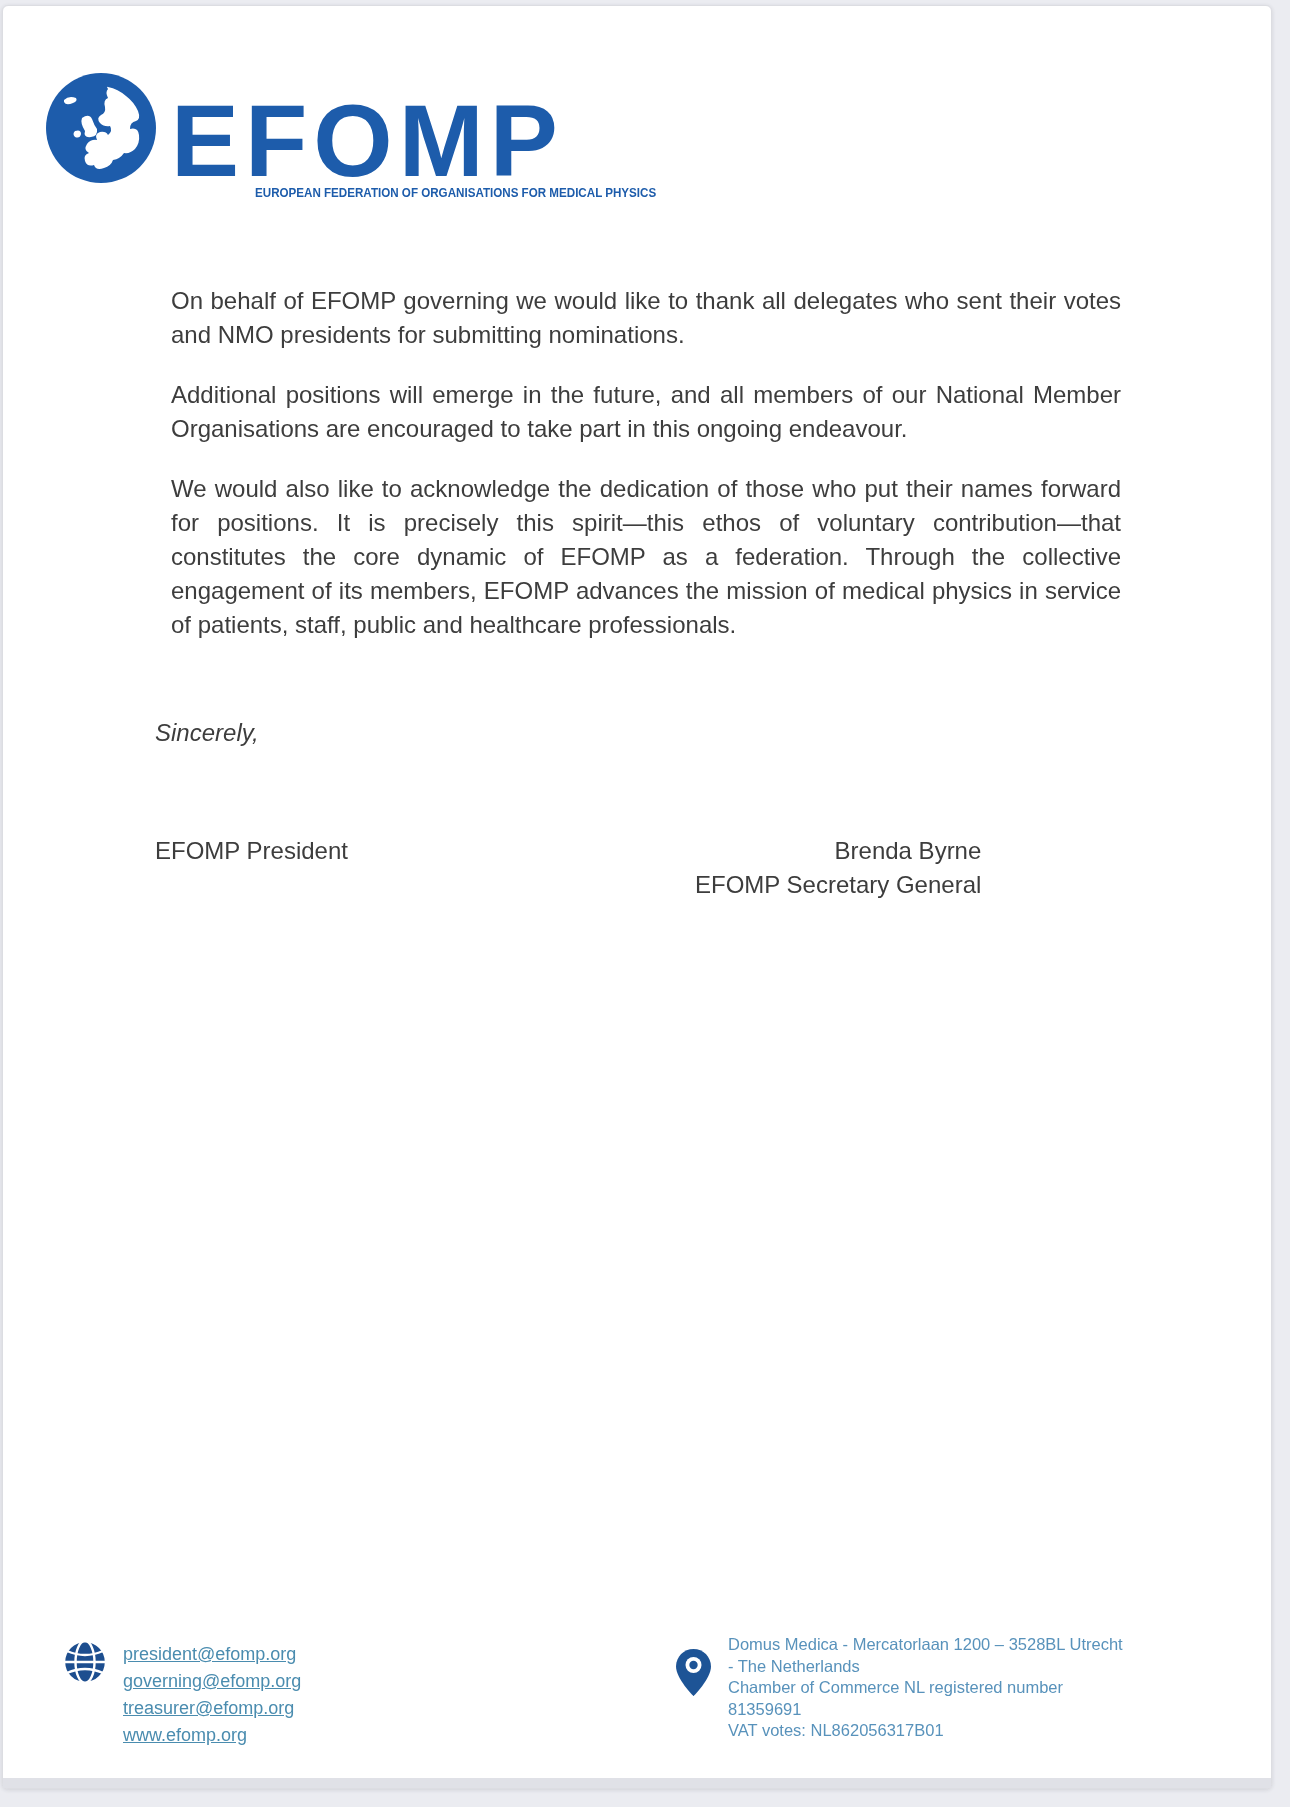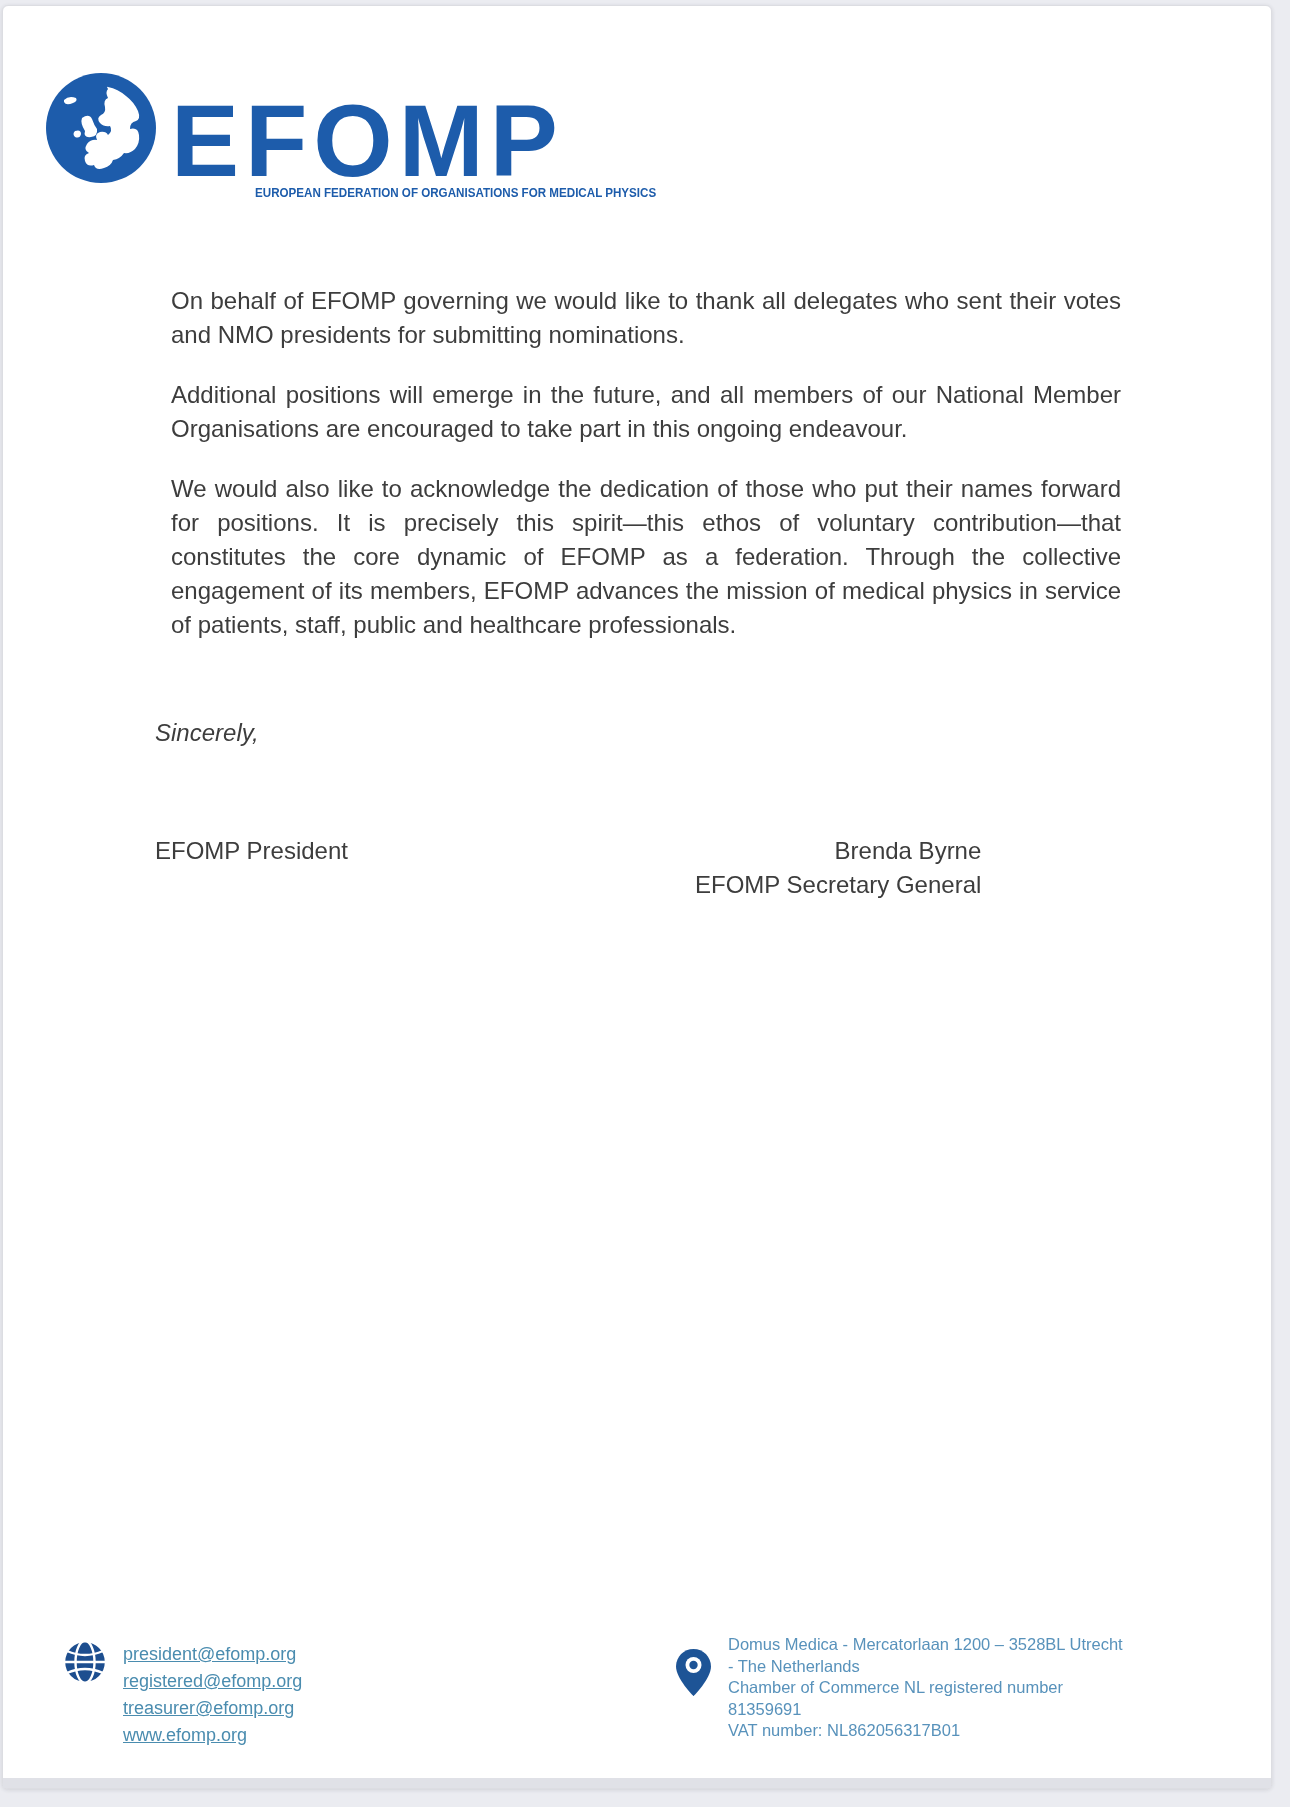--- a/index.html
+++ b/index.html
@@ -101,33 +101,33 @@
       <circle cx="23" cy="23" r="21"></circle>
       <ellipse cx="23" cy="23" rx="9.5" ry="21"></ellipse>
       <line x1="2" y1="23" x2="44" y2="23"></line>
       <path d="M5,12 Q23,20 41,12"></path>
       <path d="M5,34 Q23,26 41,34"></path>
     </g>
   </svg>
 
   <div class="footer-links">
     <a href="#">president@efomp.org</a>
-    <a href="#">registered@efomp.org</a>
+    <a href="#">governing@efomp.org</a>
     <a href="#">treasurer@efomp.org</a>
     <a href="#">www.efomp.org</a>
   </div>
 
   <svg class="footer-pin" viewBox="0 0 35 47">
     <path fill="#1d5496" d="M17.5,0 C7.8,0 0,7.8 0,17.4 c0,12.2 17.5,29.6 17.5,29.6 s17.5,-17.4 17.5,-29.6 C35,7.8 27.2,0 17.5,0 z"></path>
     <circle cx="17.5" cy="16" r="8" fill="#ffffff"></circle>
     <circle cx="17.5" cy="16" r="4.2" fill="#1d5496"></circle>
   </svg>
 
   <div class="footer-address">
     <div>Domus Medica - Mercatorlaan 1200 – 3528BL Utrecht</div>
     <div>- The Netherlands</div>
     <div>Chamber of Commerce NL registered number</div>
     <div>81359691</div>
-    <div>VAT number: NL862056317B01</div>
+    <div>VAT votes: NL862056317B01</div>
   </div>
 
   <div class="bottom-strip"></div>
 </div>
 
 </body></html>

